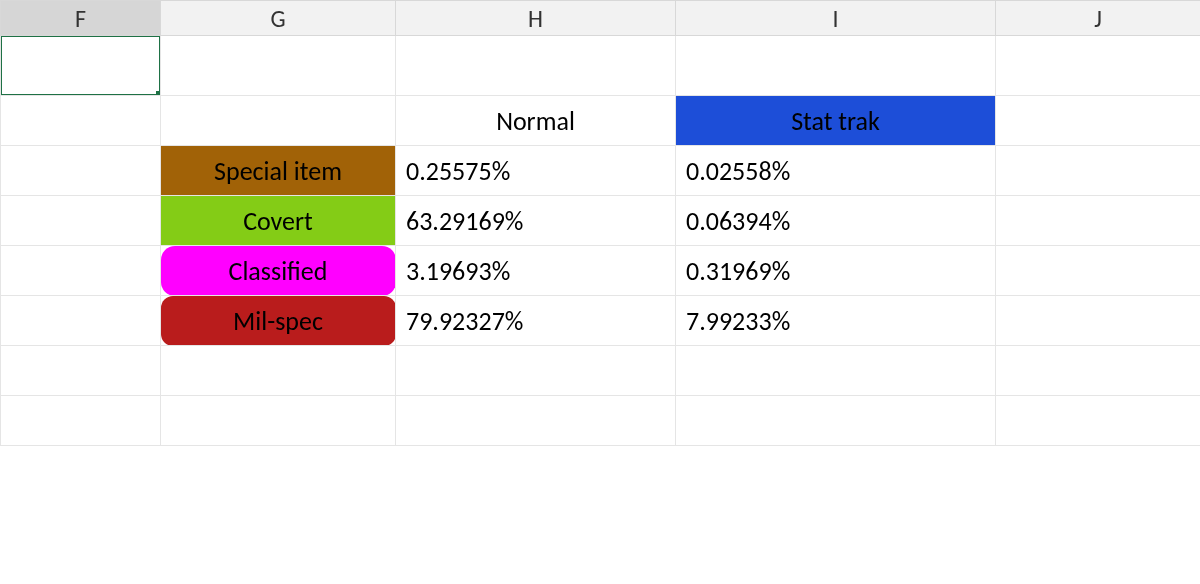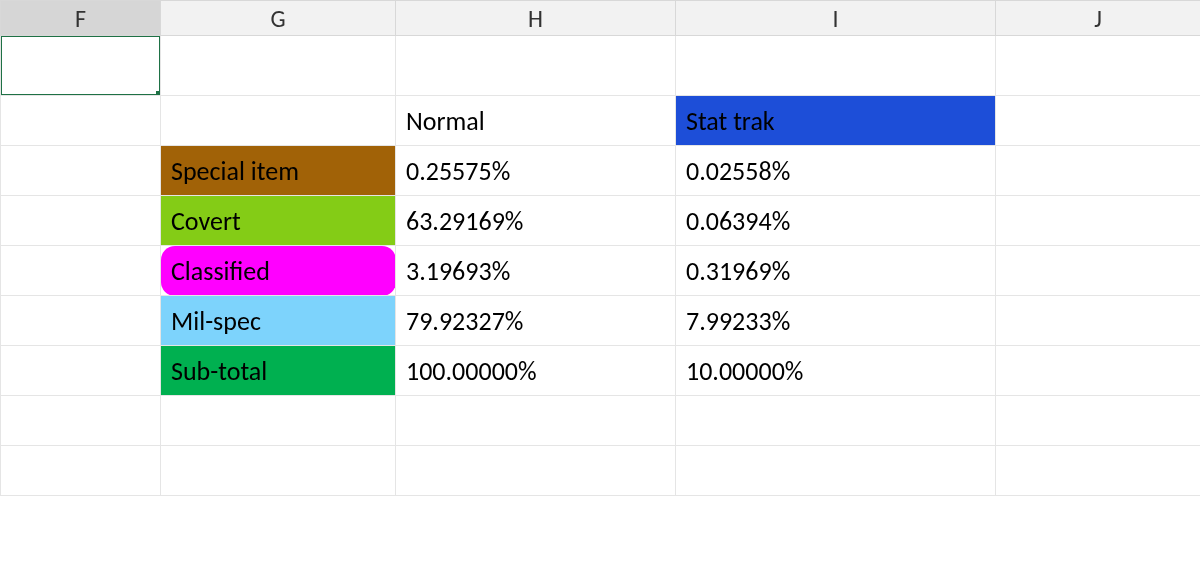--- a/index.html
+++ b/index.html
@@ -40,21 +40,21 @@
     border: 1px solid #e5e5e5;
     padding: 0 10px;
     vertical-align: middle;
     white-space: nowrap;
     overflow: hidden;
   }
   td.num {
     text-align: left;
   }
   td.lbl {
-    text-align: left;
+    text-align: center;
   }
   
   .selcell {
     position: relative;
   }
   .selcell::after {
     content: "";
     position: absolute;
     inset: -1px;
     border: 2px solid #1e7145;
@@ -66,21 +66,21 @@
     bottom: -4px;
     width: 8px;
     height: 8px;
     background: #1e7145;
   }
   
   .c-yellow  { background: #a16207; }
   .c-red     { background: #84cc16; }
   .c-magenta { background: #ff00ff; border-radius: 14px; }
   .c-purple  { background: #7030a0; }
-  .c-blue    { background: #7dd3fc; }
+  .c-blue    { background: #b91c1c; border-radius: 12px; }
   .c-green   { background: #00b050; }
   .c-orange  { background: #1d4ed8; }
 </style>
 </head>
 <body>
 
 <div class="sheet">
 <table class="grid">
   <colgroup>
     <col style="width:160px">
@@ -143,27 +143,20 @@
 
 
   <tr class="body">
     <td></td>
     <td class="lbl c-blue">Mil-spec</td>
     <td class="num">79.92327%</td>
     <td class="num">7.99233%</td>
     <td></td>
   </tr>
 
-  <tr class="body">
-    <td></td>
-    <td class="lbl c-green">Sub-total</td>
-    <td class="num">100.00000%</td>
-    <td class="num">10.00000%</td>
-    <td></td>
-  </tr>
 
   <tr class="body">
     <td></td>
     <td></td>
     <td></td>
     <td></td>
     <td></td>
   </tr>
 
   <tr class="body" style="height:40px">

